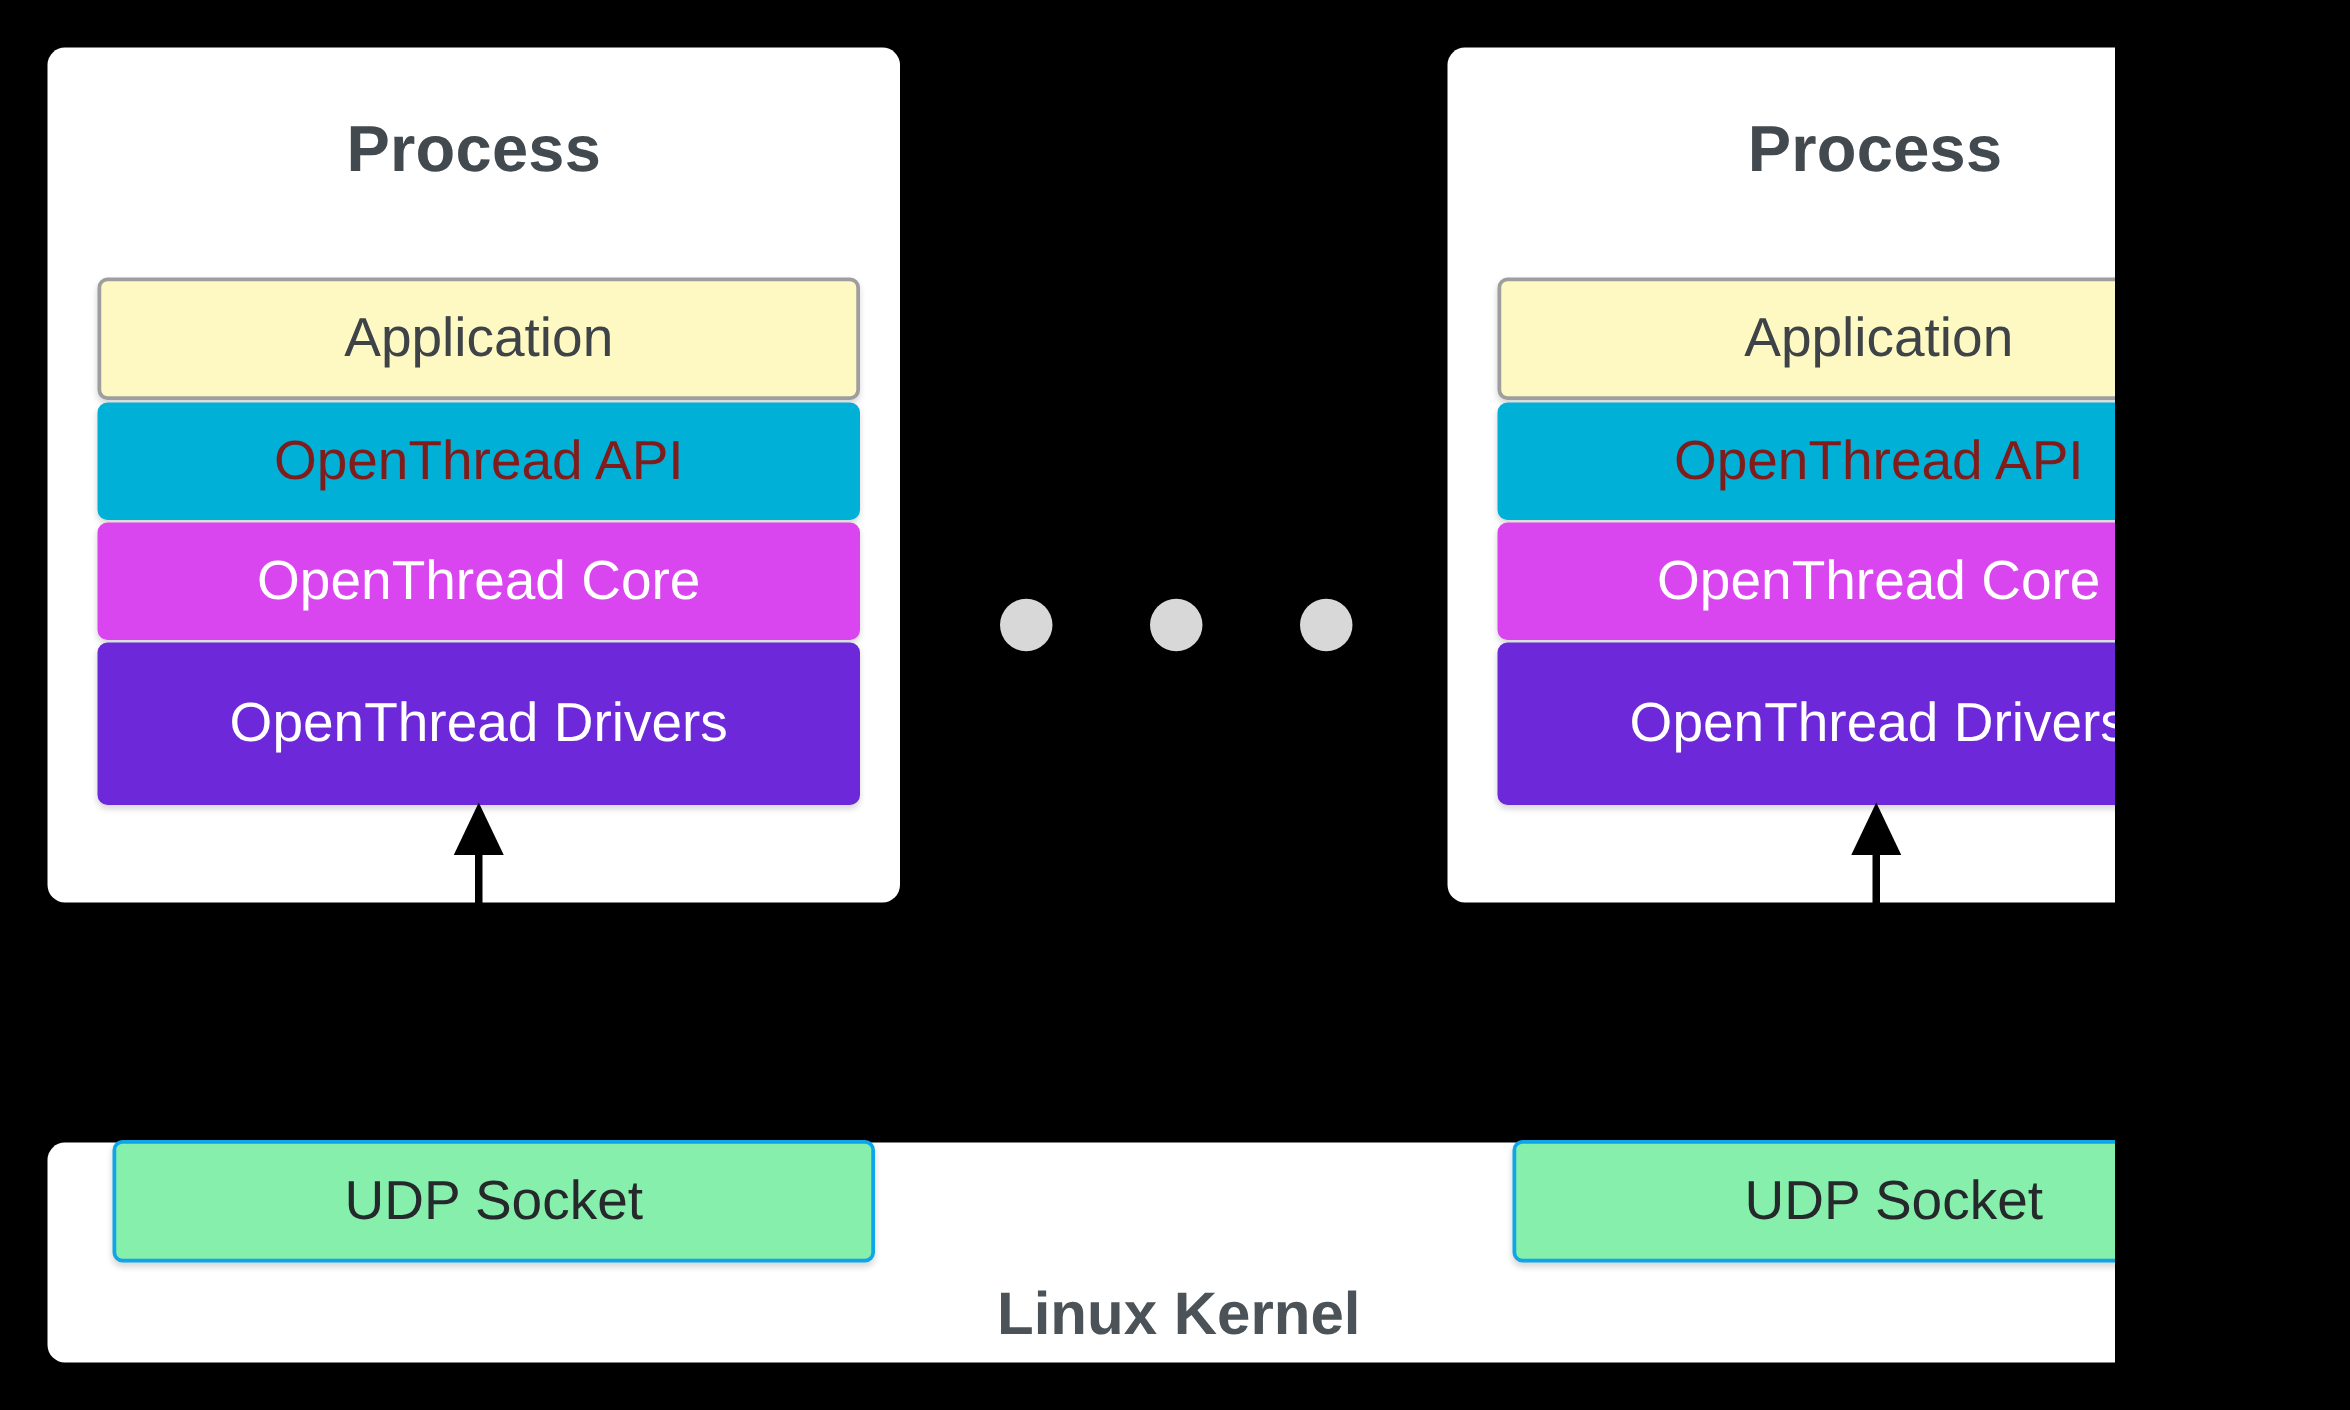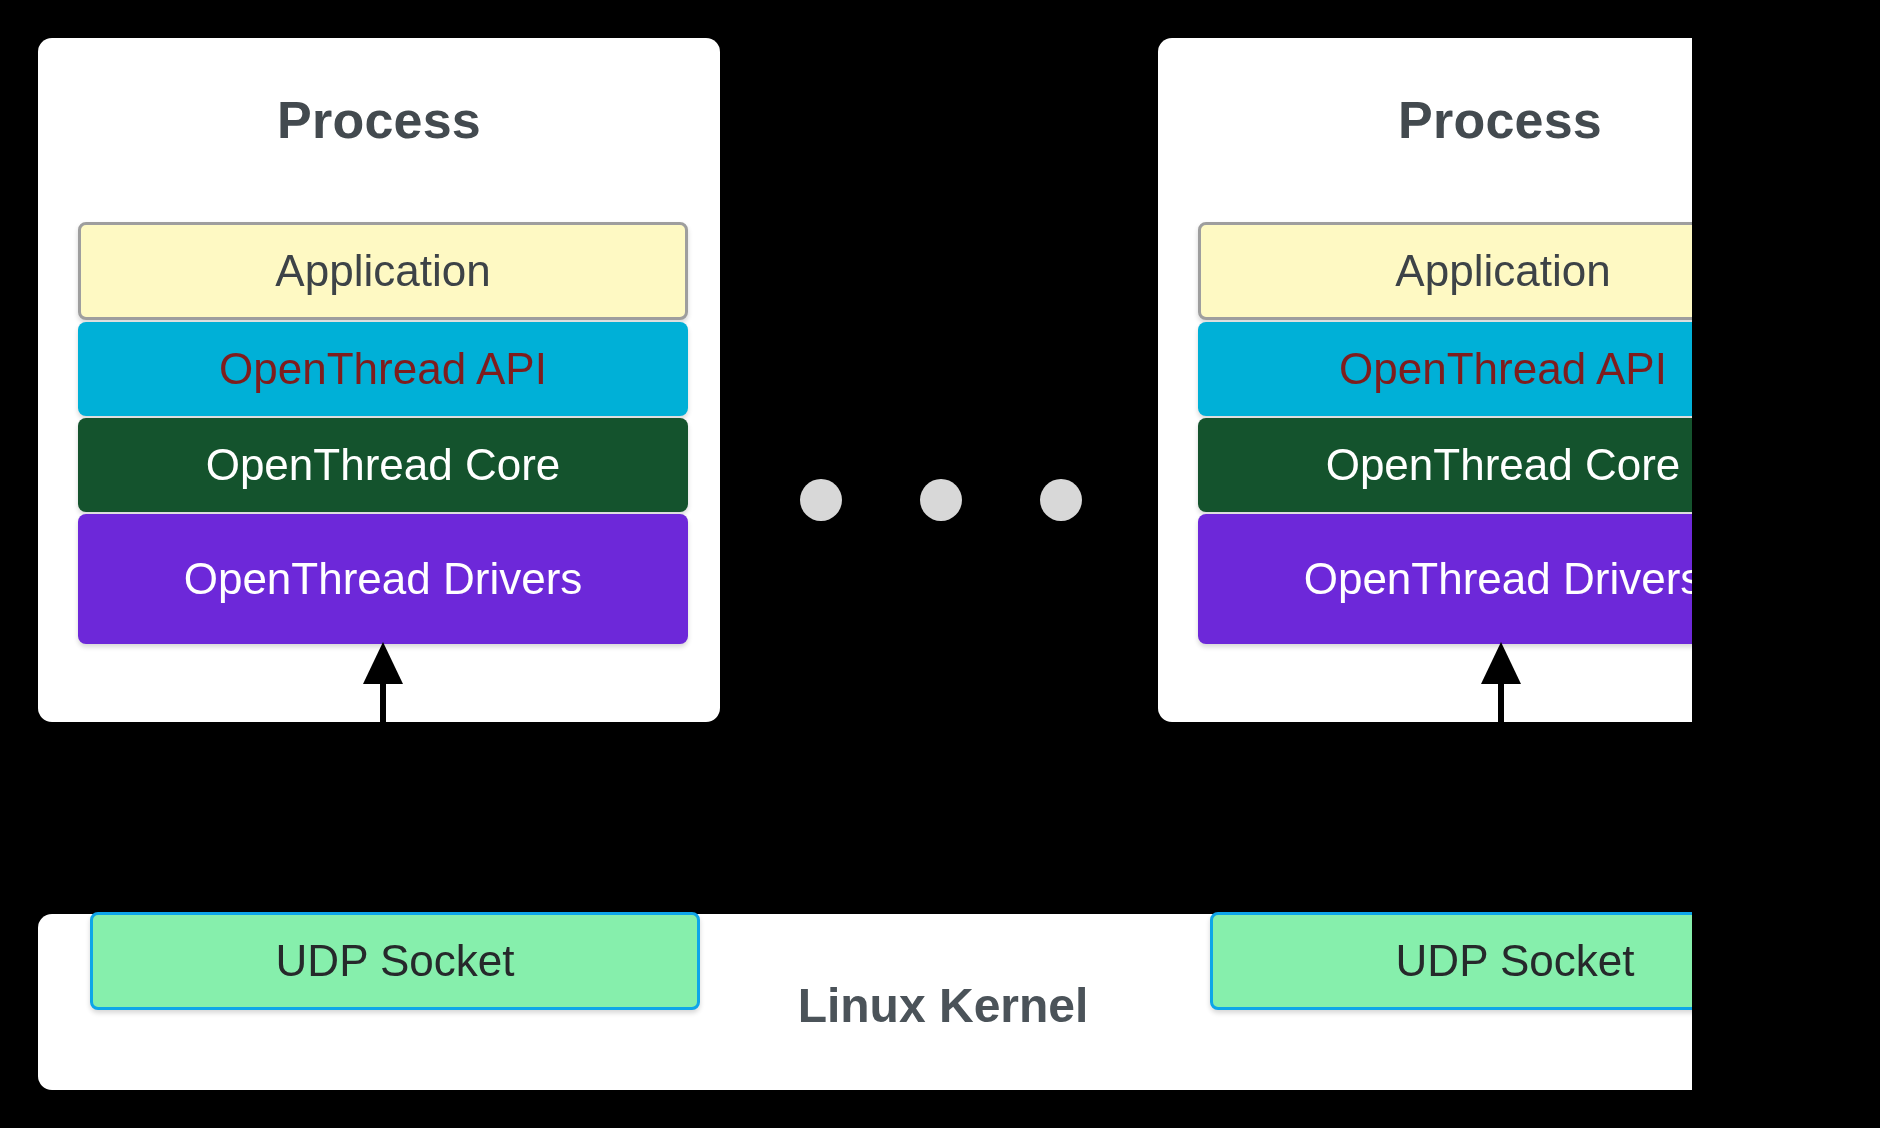--- a/index.html
+++ b/index.html
@@ -50,21 +50,21 @@
     border: 3px solid #9e9e9e;
     color: #3d4347;
     box-shadow: 0 3px 5px rgba(0,0,0,0.16);
   }
   .layer-api {
     background: #00b0d7;
     color: #7f1d1d;
     box-shadow: 0 3px 5px rgba(0,0,0,0.16);
   }
   .layer-core {
-    background: #14532d;
+    background: #d946ef;
     color: #ffffff;
     box-shadow: 0 3px 5px rgba(0,0,0,0.16);
     text-align: center;
   }
   .layer-drivers {
     background: #6d28d9;
     color: #ffffff;
     box-shadow: 0 3px 5px rgba(0,0,0,0.16);
   }
 
@@ -173,19 +173,19 @@
     <polygon points="30,2 50,44 10,44" fill="#000000"></polygon>
   </svg>
 
   <div id="kernel-card" style="left:38px; top:914px; width:1804px; height:176px;">
   </div>
 
   <div class="socket-box" style="left:78px; top:912px; width:610px; height:98px;">
     <span>UDP Socket</span>
   </div>
 
-  <div id="kernel-label" style="left:758px; top:978px; width:370px; text-align:center;">Linux Kernel</div>
+  <div id="kernel-label" style="left:758px; top:1024px; width:370px; text-align:center;">Linux Kernel</div>
 
   <div class="socket-box" style="left:1198px; top:912px; width:610px; height:98px;">
     <span>UDP Socket</span>
   </div>
 
 </div>
 
 </body></html>

